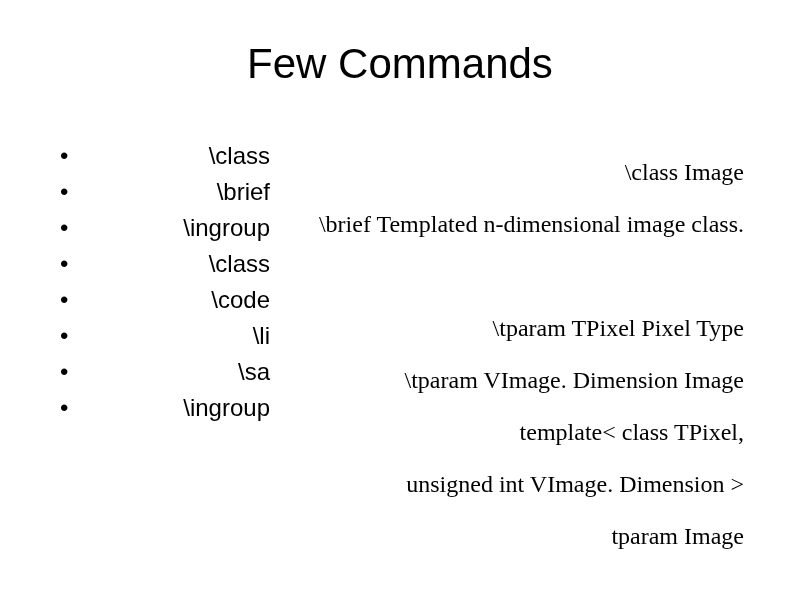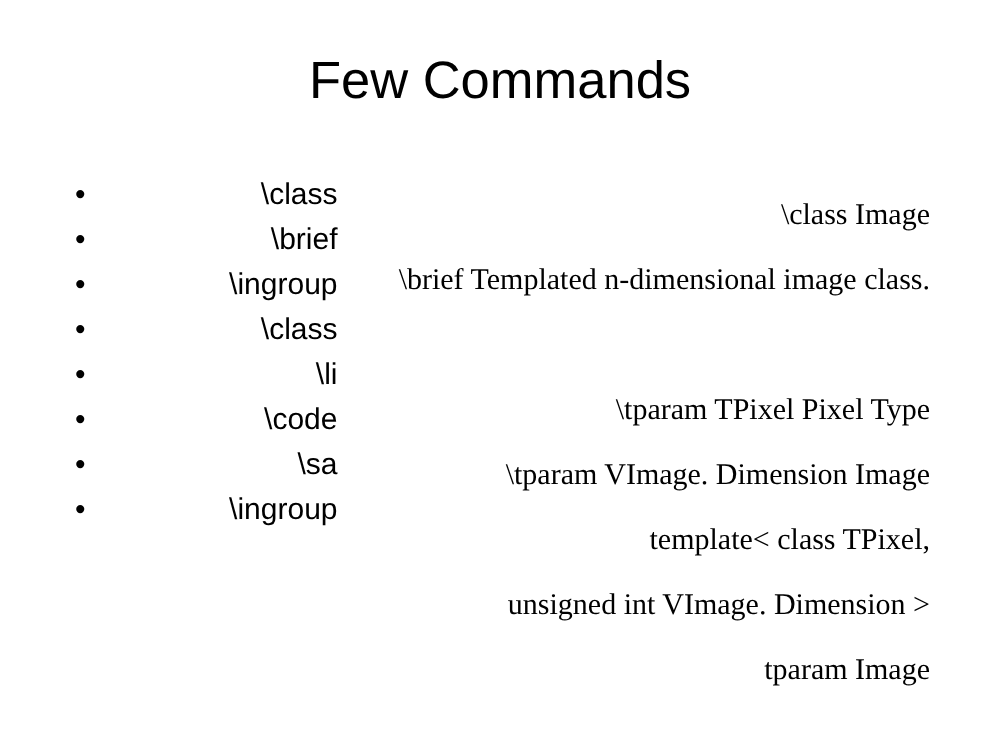--- a/index.html
+++ b/index.html
@@ -82,22 +82,22 @@
   <div class="title">Few Commands</div>
 
   <div class="content">
 
     <div class="left-col">
       <ul class="bullet-list">
         <li>\class</li>
         <li>\brief</li>
         <li>\ingroup</li>
         <li>\class</li>
+        <li>\code</li>
         <li>\li</li>
-        <li>\code</li>
         <li>\sa</li>
         <li>\ingroup</li>
       </ul>
     </div>
 
     <div class="right-col">
       <p>\class Image</p>
       <p>\brief Templated n-dimensional image class.</p>
       <div class="gap"></div>
       <p>\tparam TPixel Pixel Type</p>

